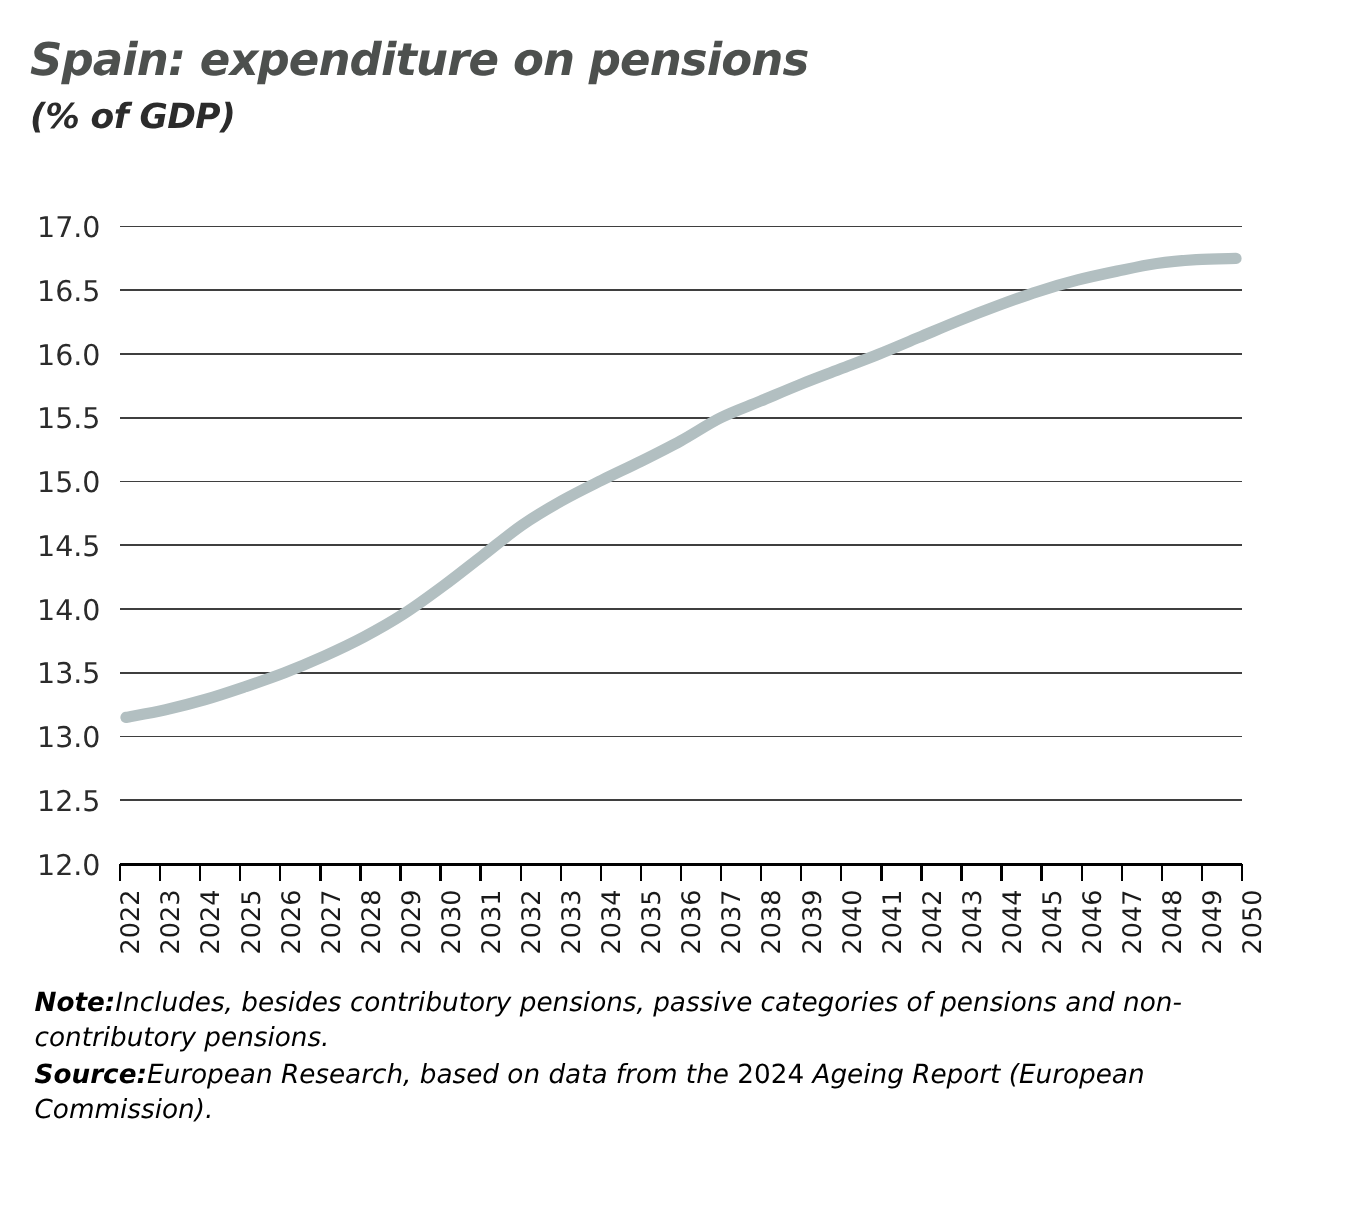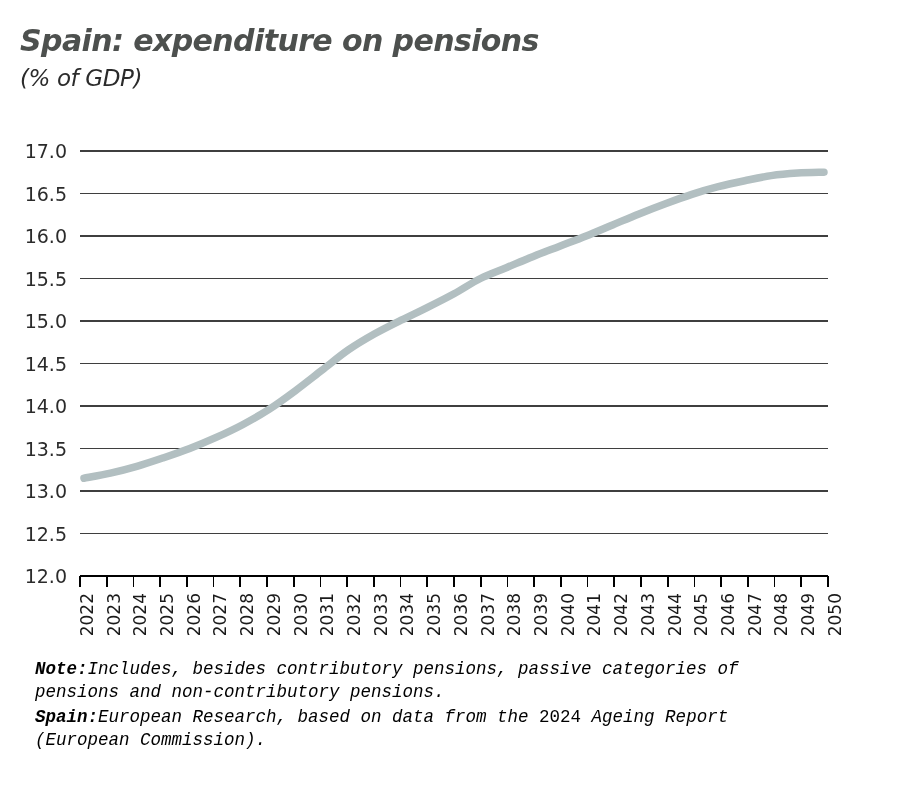--- a/index.html
+++ b/index.html
@@ -36,21 +36,21 @@
     font-style: italic;
     color: #4d504e;
     letter-spacing: -0.6px;
     line-height: 1.1;
     white-space: nowrap;
   }
   .chart-subtitle {
     font-family: "DejaVu Sans", sans-serif;
     font-size: 23px;
     font-style: italic;
-    font-weight: 400;
+    font-weight: 700;
     color: #2b2b2b;
     margin-top: 9px;
     letter-spacing: -0.4px;
     line-height: 1.1;
     white-space: nowrap;
   }
   
   #plot-wrap {
     position: absolute;
     left: 0;
@@ -98,22 +98,21 @@
     left: 19px;
     top: 658px;
     width: 800px;
     font-family: "DejaVu Sans", sans-serif;
     font-size: 17.5px;
     font-style: italic;
     line-height: 1.33;
     color: #000000;
   }
   .notes p {
-    margin: 0 0 1px 16px;
-    font-family: Liberation Mono, monospace;
+    margin: 0 0 1px 4px;
   }
   .notes .lead {
     font-weight: bold;
     font-style: italic;
   }
   .notes .plain {
     font-style: italic;
   }
   .notes .roman {
     font-style: normal;
@@ -221,16 +220,16 @@
           <text x="0" y="0" class="xtick-label" text-anchor="end" transform="translate(840.8571428571429,593) rotate(-90)">2050</text>
         </g>
       <g id="series-group">
           <path d="M 84.00 478.25 C 88.40 477.40, 101.62 475.13, 110.43 473.15 C 119.24 471.17, 128.05 468.90, 136.86 466.35 C 145.67 463.80, 154.48 460.82, 163.29 457.85 C 172.10 454.87, 180.90 451.90, 189.71 448.50 C 198.52 445.10, 207.33 441.42, 216.14 437.45 C 224.95 433.48, 233.76 429.38, 242.57 424.70 C 251.38 420.03, 260.19 415.07, 269.00 409.40 C 277.81 403.73, 286.62 397.22, 295.43 390.70 C 304.24 384.18, 313.05 377.10, 321.86 370.30 C 330.67 363.50, 339.48 355.99, 348.29 349.90 C 357.10 343.81, 365.90 338.71, 374.71 333.75 C 383.52 328.79, 392.33 324.54, 401.14 320.15 C 409.95 315.76, 418.76 311.79, 427.57 307.40 C 436.38 303.01, 445.19 298.62, 454.00 293.80 C 462.81 288.98, 471.62 282.89, 480.43 278.50 C 489.24 274.11, 498.05 271.13, 506.86 267.45 C 515.67 263.77, 524.48 259.94, 533.29 256.40 C 542.10 252.86, 550.90 249.60, 559.71 246.20 C 568.52 242.80, 577.33 239.54, 586.14 236.00 C 594.95 232.46, 603.76 228.63, 612.57 224.95 C 621.38 221.27, 630.19 217.44, 639.00 213.90 C 647.81 210.36, 656.62 206.96, 665.43 203.70 C 674.24 200.44, 683.05 197.18, 691.86 194.35 C 700.67 191.52, 709.48 188.97, 718.29 186.70 C 727.10 184.43, 735.90 182.59, 744.71 180.75 C 753.52 178.91, 762.33 176.92, 771.14 175.65 C 779.95 174.37, 788.76 173.67, 797.57 173.10 C 806.38 172.53, 819.60 172.39, 824.00 172.25" class="series-line" stroke="#b2bfc1"></path>
         </g>
     </svg>
   </div>
 
   <div class="notes">
     <p><span class="lead">Note:</span><span class="plain">Includes, besides contributory pensions, passive categories of pensions and non-contributory pensions.</span></p>
-    <p><span class="lead">Spain:</span><span class="plain">European Research, based on data from the </span><span class="roman">2024</span><span class="plain"> Ageing Report (European Commission).</span></p>
+    <p><span class="lead">Source:</span><span class="plain">European Research, based on data from the </span><span class="roman">2024</span><span class="plain"> Ageing Report (European Commission).</span></p>
   </div>
 
 </div>
 
 </body></html>

